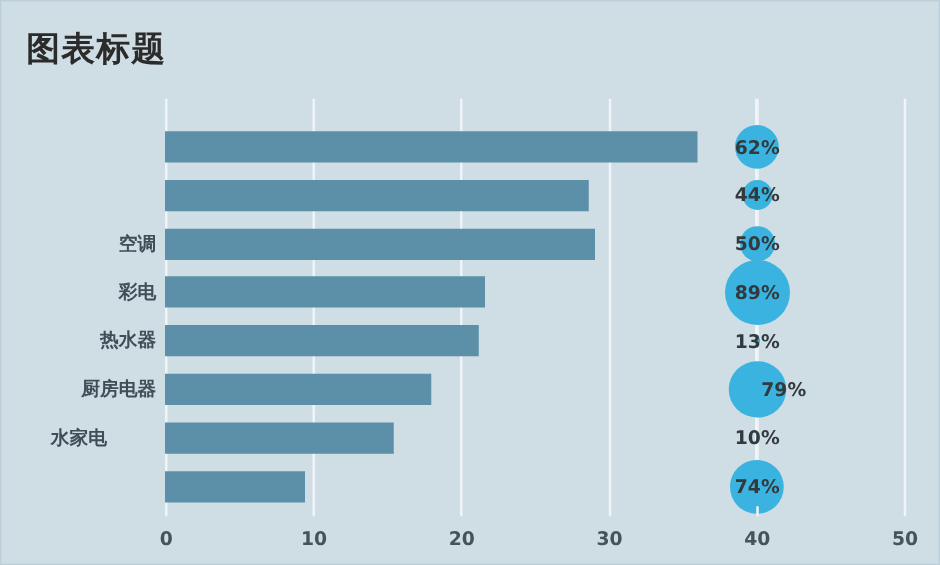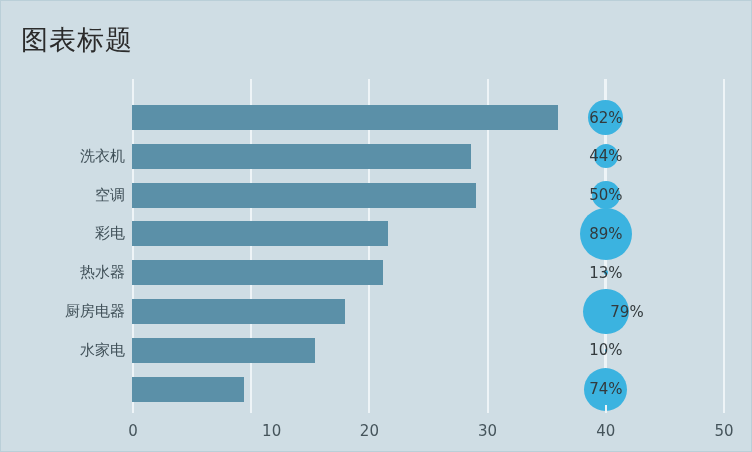--- a/index.html
+++ b/index.html
@@ -14,20 +14,21 @@
     overflow: hidden;
   }
   #chart-root {
     position: relative;
     width: 752px;
     height: 452px;
     background: #cfdde4;
     box-sizing: border-box;
     border: 1px solid #bacfd8;
     overflow: hidden;
+    font-weight: bold;
   }
   #chart-title {
     position: absolute;
     left: 20px;
     top: 22px;
     font-size: 27px;
     line-height: 34px;
     color: #2b2b2b;
     font-family: "DejaVu Sans", "Liberation Sans", sans-serif;
     letter-spacing: 1px;
@@ -152,26 +153,25 @@
         <div class="bar" title="空调" style="top: 103.6px; width: 343.962px; background: rgb(91, 144, 168);"></div>
         <div class="bar" title="彩电" style="top: 142.4px; width: 256.494px; background: rgb(91, 144, 168);"></div>
         <div class="bar" title="热水器" style="top: 181.2px; width: 250.584px; background: rgb(91, 144, 168);"></div>
         <div class="bar" title="厨房电器" style="top: 220px; width: 212.76px; background: rgb(91, 144, 168);"></div>
         <div class="bar" title="水家电" style="top: 258.8px; width: 183.21px; background: rgb(91, 144, 168);"></div>
         <div class="bar" title="数码产品" style="top: 297.6px; width: 112.29px; background: rgb(91, 144, 168);"></div>
       </div>
   </div>
 
   <div id="category-axis">
-      <div class="cat-label" style="top: 67.8px;">洗衣机</div>
       <div class="cat-label" style="top: 106.6px;">空调</div>
       <div class="cat-label" style="top: 145.4px;">彩电</div>
       <div class="cat-label" style="top: 184.2px;">热水器</div>
       <div class="cat-label" style="top: 223px;">厨房电器</div>
-      <div class="cat-label" style="top: 261.8px;">水家电</div>
+      <div class="cat-label" style="top: 261.8px; text-align: center;">水家电</div>
     </div>
 
   <div id="marker-layer">
     <div id="marker-line"></div>
   <div class="bubble" style="width: 35.28px; height: 35.28px; left: 587.16px; top: 20.86px; background: rgb(59, 179, 224);"></div>
       <div class="bubble-label" style="left: 544.8px; top: 29.5px;">62%</div>
       <div class="bubble" style="width: 23.94px; height: 23.94px; left: 592.83px; top: 65.33px; background: rgb(59, 179, 224);"></div>
       <div class="bubble-label" style="left: 544.8px; top: 68.3px;">44%</div>
       <div class="bubble" style="width: 27.72px; height: 27.72px; left: 590.94px; top: 102.24px; background: rgb(59, 179, 224);"></div>
       <div class="bubble-label" style="left: 544.8px; top: 107.1px;">50%</div>
@@ -184,21 +184,21 @@
       <div class="bubble" style="width: 2.52px; height: 2.52px; left: 603.54px; top: 270.04px; background: rgb(59, 179, 224);"></div>
       <div class="bubble-label" style="left: 544.8px; top: 262.3px;">10%</div>
       <div class="bubble" style="width: 42.84px; height: 42.84px; left: 583.38px; top: 288.68px; background: rgb(59, 179, 224);"></div>
       <div class="bubble-label" style="left: 544.8px; top: 301.1px;">74%</div>
     </div>
 
   <div id="value-axis">
       <div class="tick-mark" style="left: 131px;"></div>
       <div class="tick-label" style="left: 132px;">0</div>
       <div class="tick-mark" style="left: 249.2px;"></div>
-      <div class="tick-label" style="left: 250.2px; text-align: right;">10</div>
+      <div class="tick-label" style="left: 250.2px;">10</div>
       <div class="tick-mark" style="left: 367.4px;"></div>
       <div class="tick-label" style="left: 368.4px;">20</div>
       <div class="tick-mark" style="left: 485.6px;"></div>
       <div class="tick-label" style="left: 486.6px;">30</div>
       <div class="tick-mark" style="left: 603.8px;"></div>
       <div class="tick-label" style="left: 604.8px;">40</div>
       <div class="tick-mark" style="left: 722px;"></div>
       <div class="tick-label" style="left: 723px;">50</div>
     </div>
 

